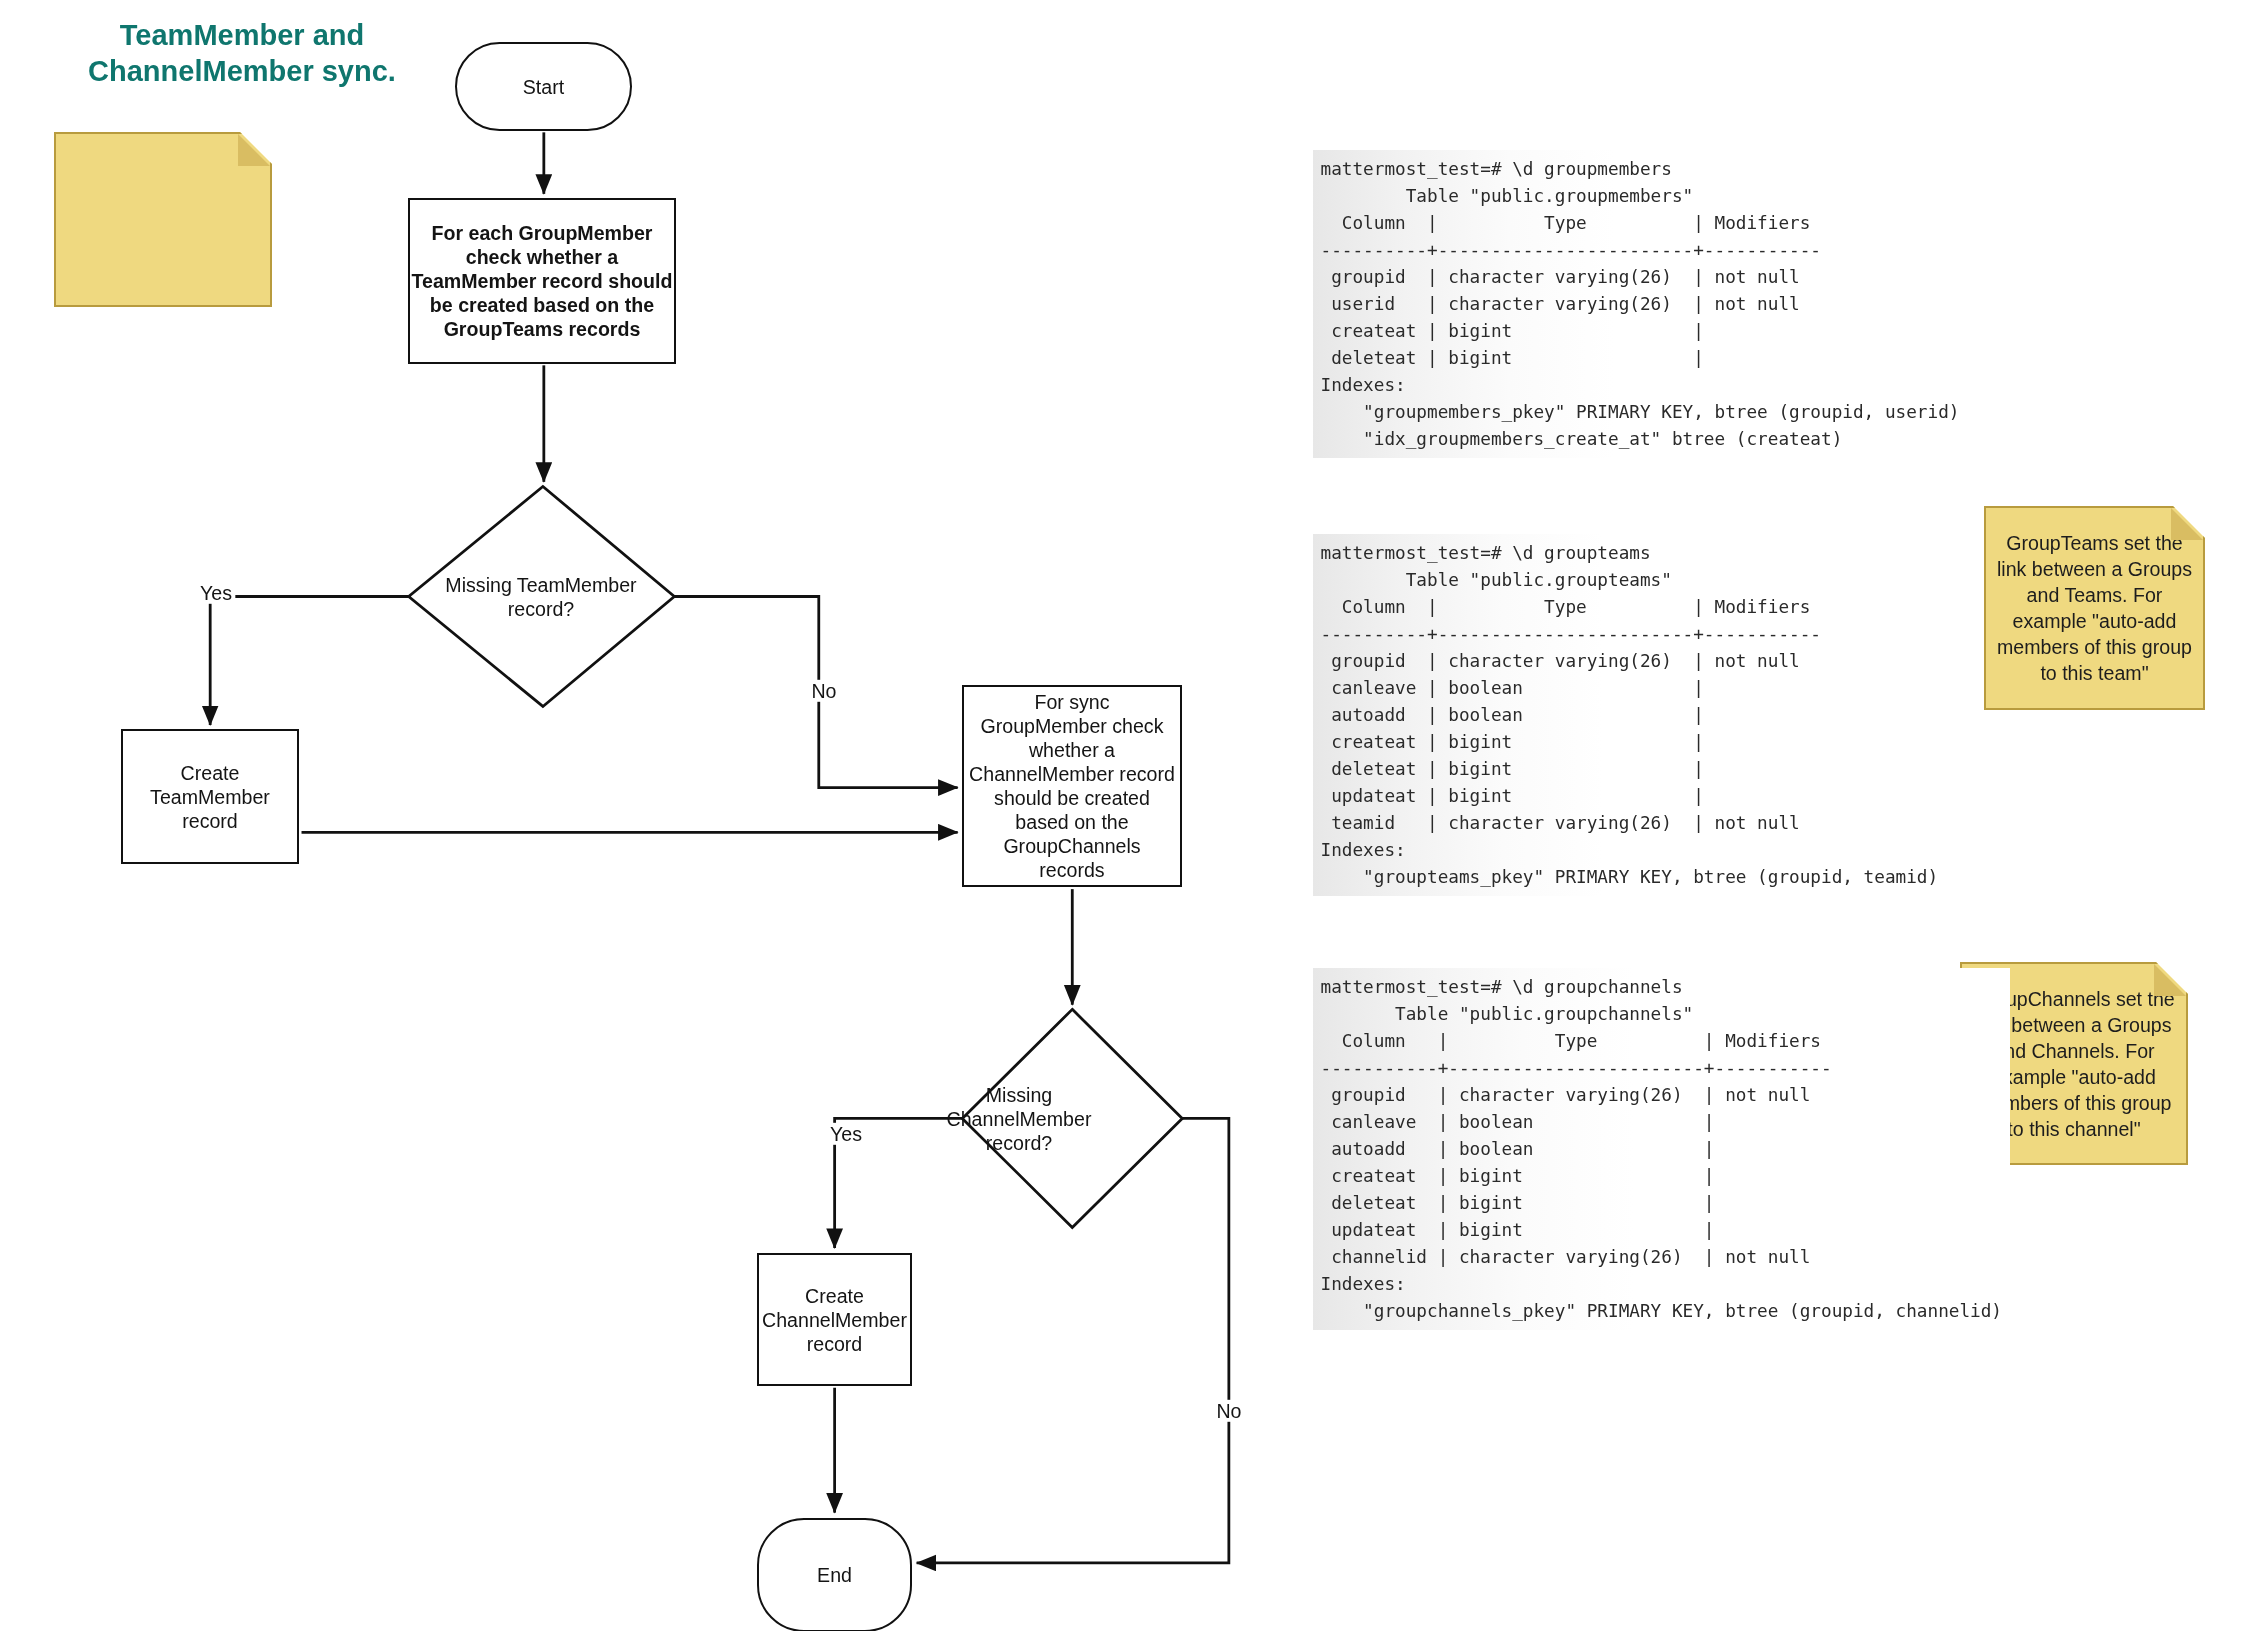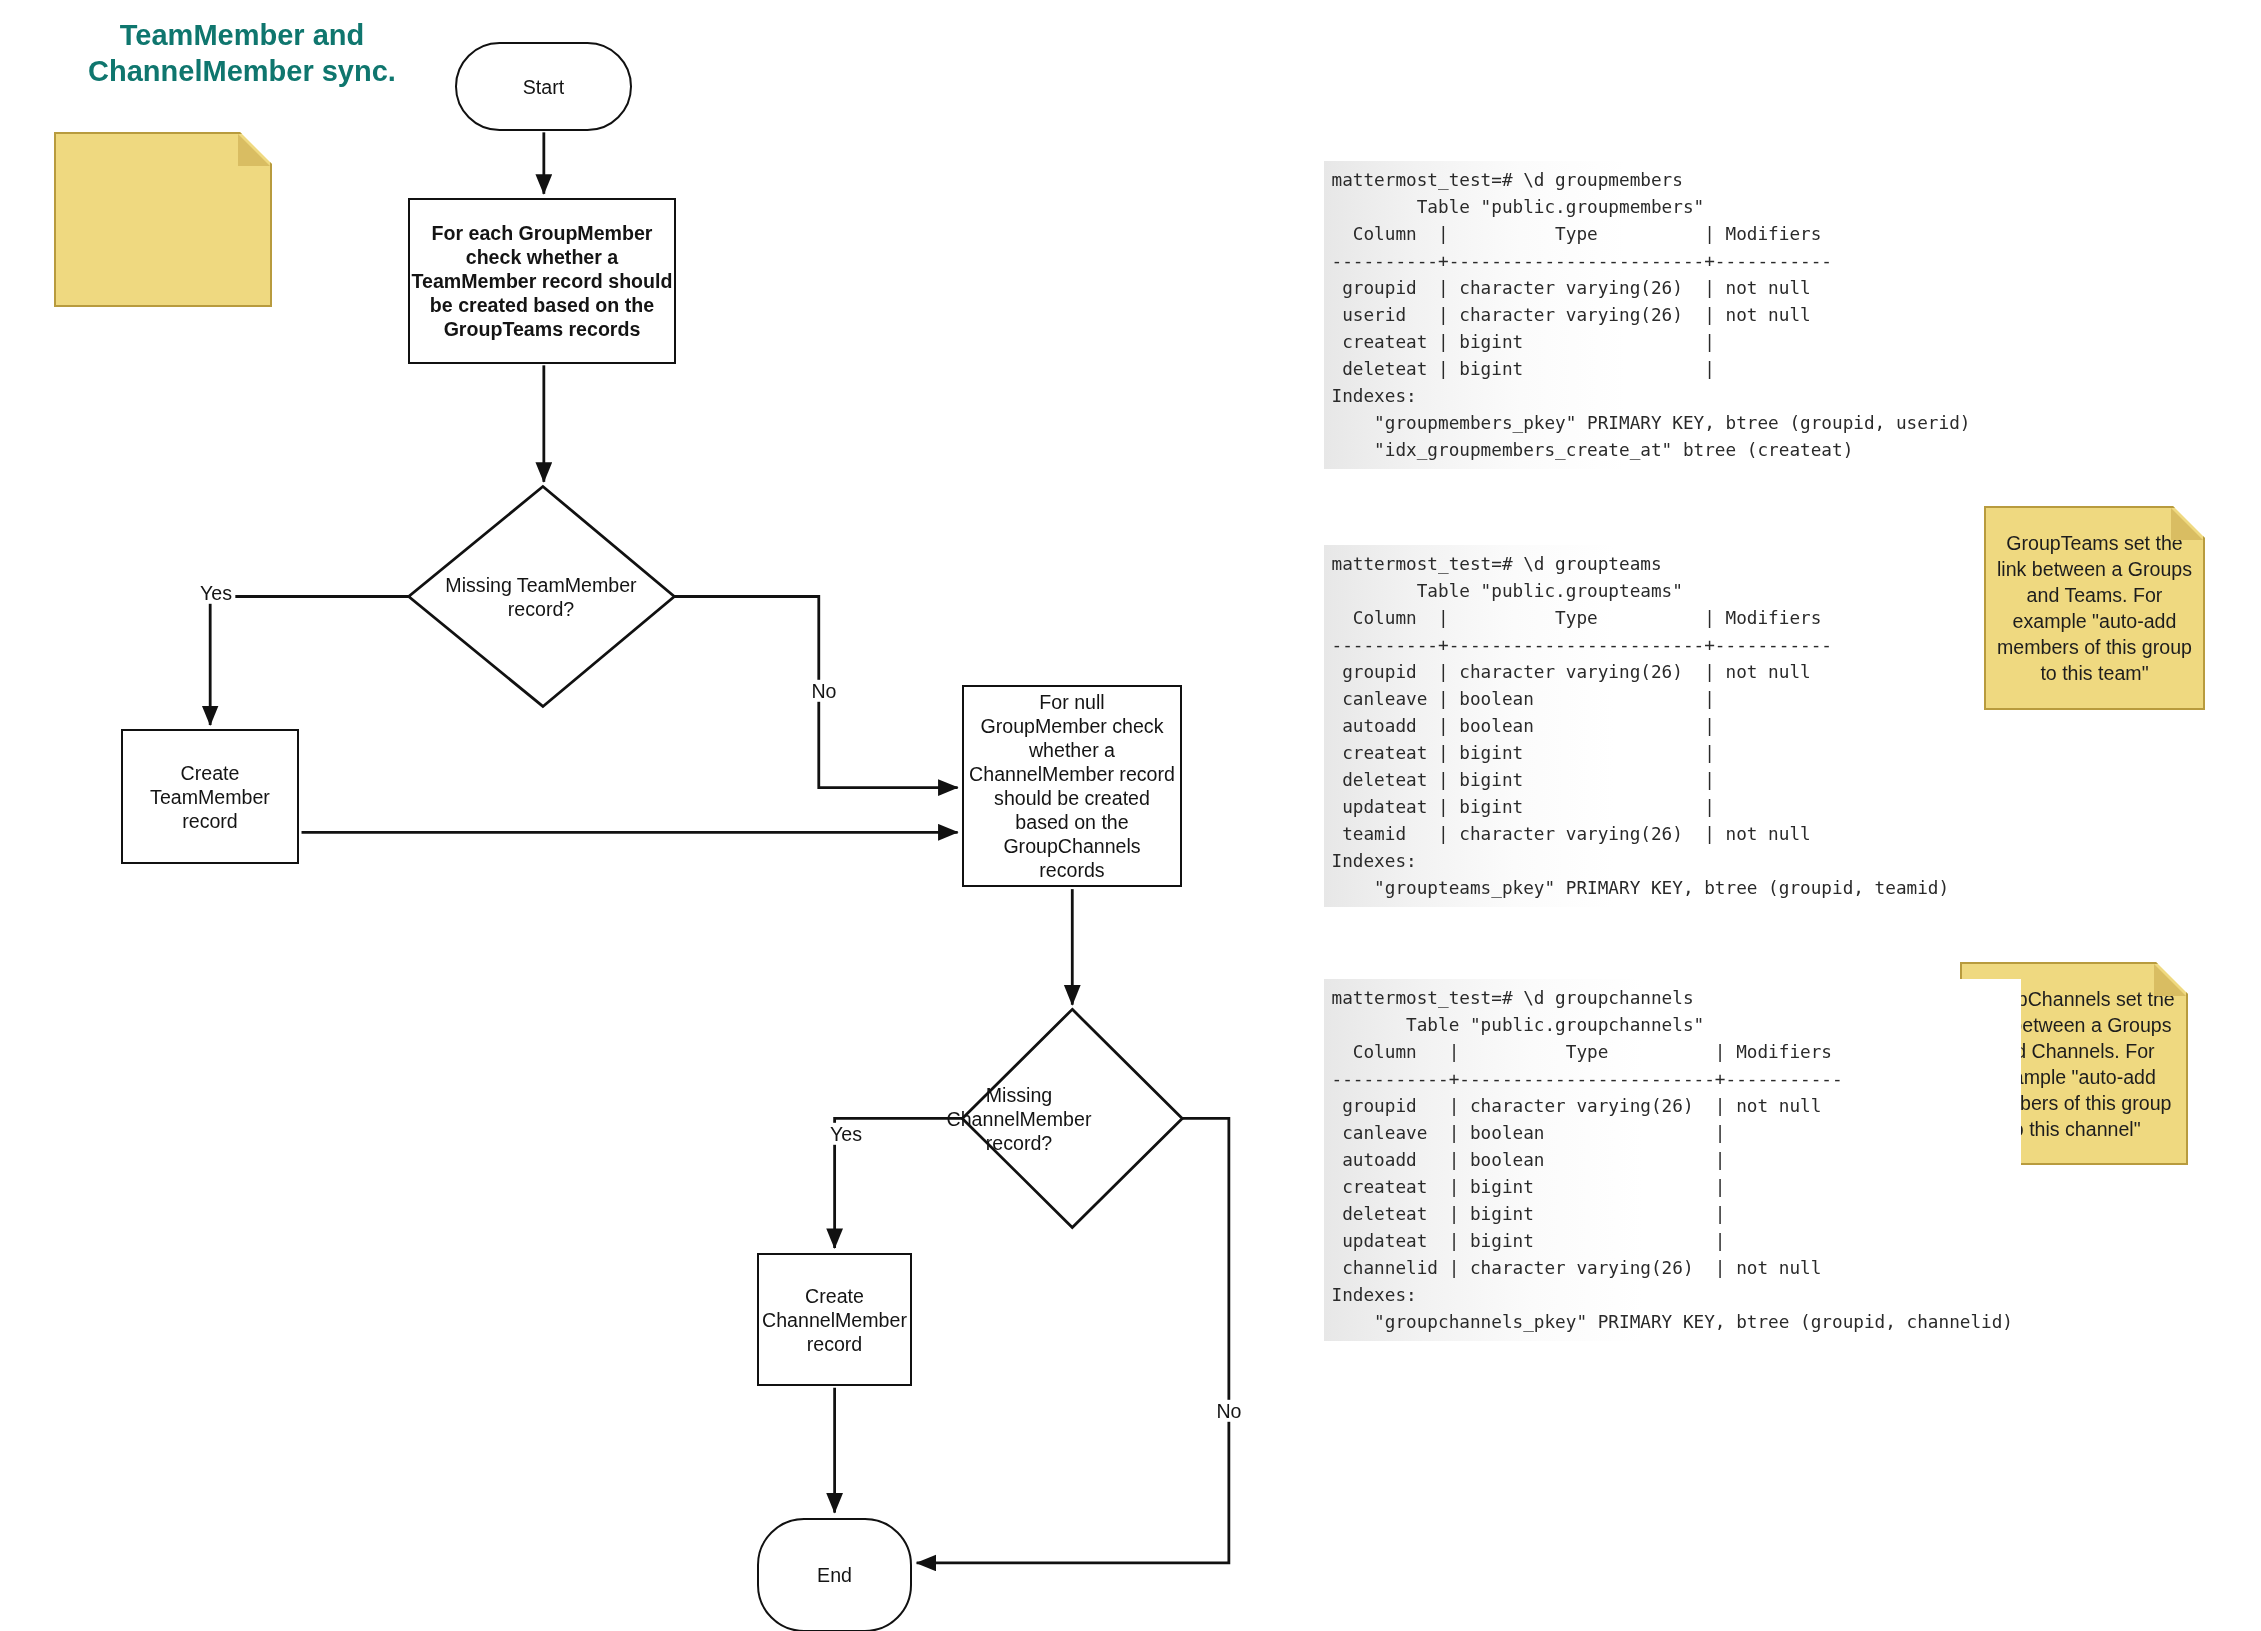--- a/index.html
+++ b/index.html
@@ -42,21 +42,21 @@
     padding:22.4px 7.5px 7.5px 7.5px;color:#1d1d1d;
   }
   .note .fold{
     position:absolute;top:0;right:0;width:32px;height:32px;
     background:#d9bd62;
     clip-path:polygon(0 0, 100% 100%, 0 100%);
   }
   .note .note-text{width:100%;}
 
   pre.codeblock{
-    position:absolute;margin:14px;
+    position:absolute;margin:3px;
     font-family:"DejaVu Sans Mono",monospace;
     font-size:17.7px;line-height:27px;color:#2a2a2a;
     padding:5.6px 7.5px;
     background:linear-gradient(90deg,#e7e7e7 0%,#f2f2f2 14%,#fbfbfb 30%,#ffffff 46%);
   }
 </style>
 </head>
 <body>
 
 <div class="canvas">
@@ -120,21 +120,21 @@
   <div class="diamond-label" style="left:541px;top:597px;width:242px;">Missing TeamMember
 record?</div>
 
   <div class="edge-label" style="left:216px;top:593px;">Yes</div>
   <div class="edge-label" style="left:824px;top:691px;">No</div>
 
   <div class="node" style="left:121px;top:729px;width:178px;height:135px;">Create
 TeamMember
 record</div>
 
-  <div class="node" style="left:962px;top:685px;width:220px;height:202px;">For null
+  <div class="node" style="left:962px;top:685px;width:220px;height:202px;">For sync
 GroupMember check
 whether a
 ChannelMember record
 should be created
 based on the
 GroupChannels
 records</div>
 
   <div class="diamond-label" style="left:1019px;top:1119px;width:186px;">Missing
 ChannelMember

